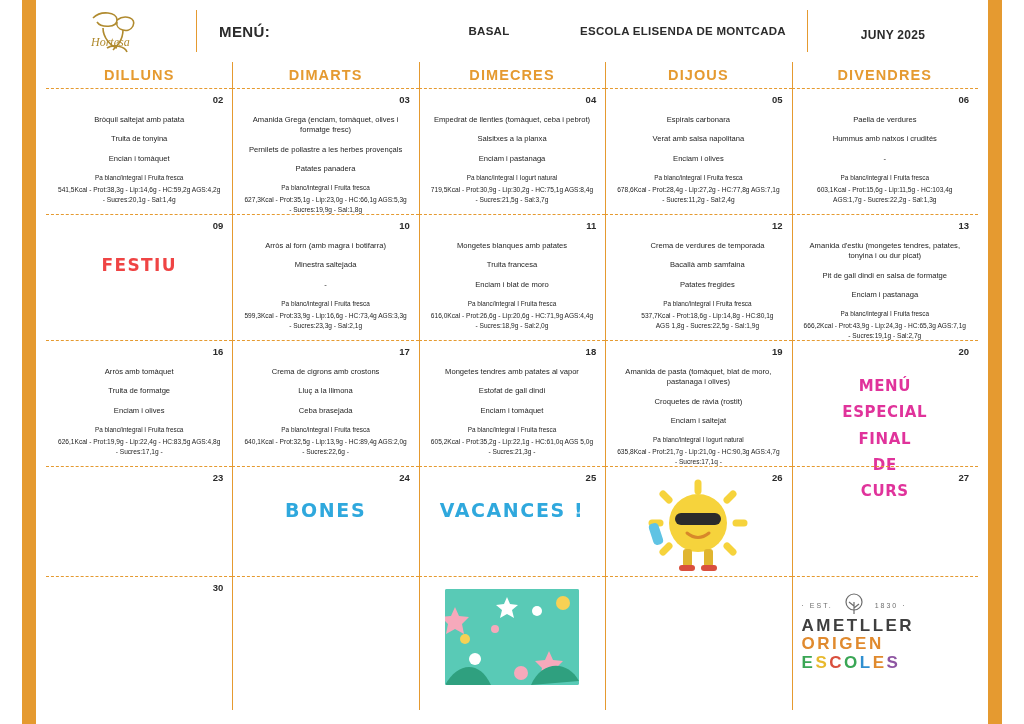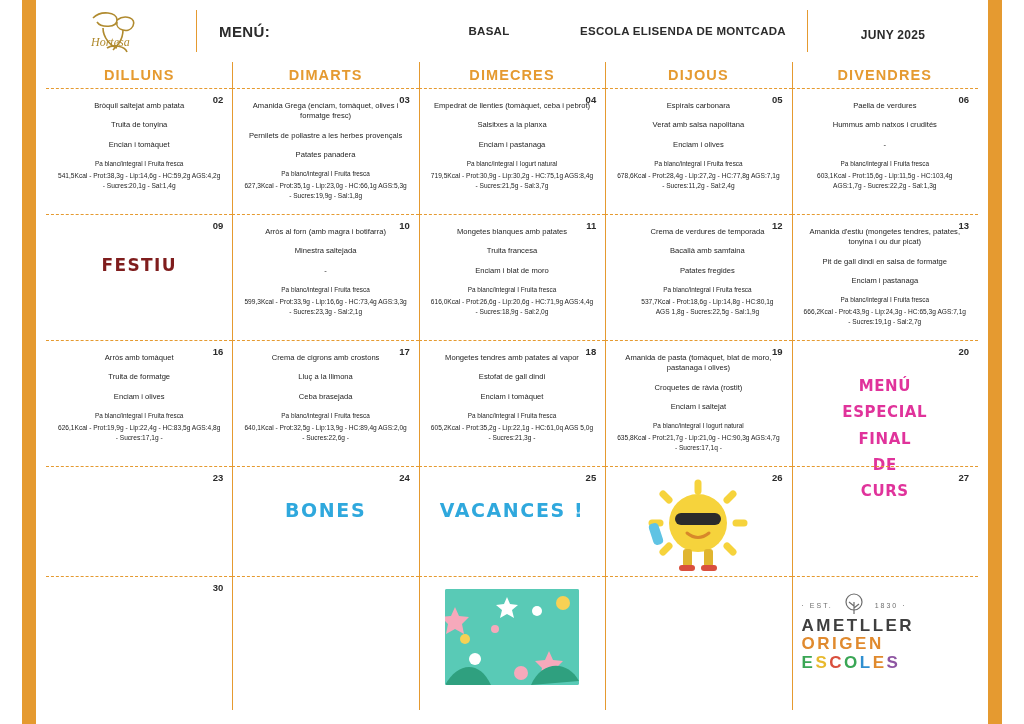--- a/index.html
+++ b/index.html
@@ -74,29 +74,29 @@
     text-align:center;
   }
   .daynum{
     position:absolute;right:9px;top:5px;
     font-size:9.5px;font-weight:bold;color:#2b2b2b;
   }
   .dish{
     font-size:7.6px;color:#1d1d1d;line-height:1.35;
     margin:0 0 9px 0;padding:0 4px;
   }
-  .dish.first{margin-top:6px;}
+  .dish.first{margin-top:20px;}
   .side{
     font-size:6.4px;color:#1d1d1d;margin:10px 0 3px 0;line-height:1.3;
   }
   .nutri{
     font-size:6.6px;color:#1d1d1d;line-height:1.45;margin:0;padding:0 2px;
   }
   .festiu{
-    color:#7f1d1d;font-size:17px;font-weight:bold;letter-spacing:1.4px;
+    color:#ef4444;font-size:17px;font-weight:bold;letter-spacing:1.4px;
     margin-top:34px;font-family:"DejaVu Sans", sans-serif;
   }
   .special{
     color:#e0339b;font-size:15px;font-weight:bold;line-height:1.75;
     margin-top:26px;letter-spacing:.6px;
     font-family:"DejaVu Sans", sans-serif;
   }
   .bones{
     color:#2fa8dd;font-size:19px;font-weight:bold;letter-spacing:1.6px;
     margin-top:26px;font-family:"DejaVu Sans", sans-serif;

